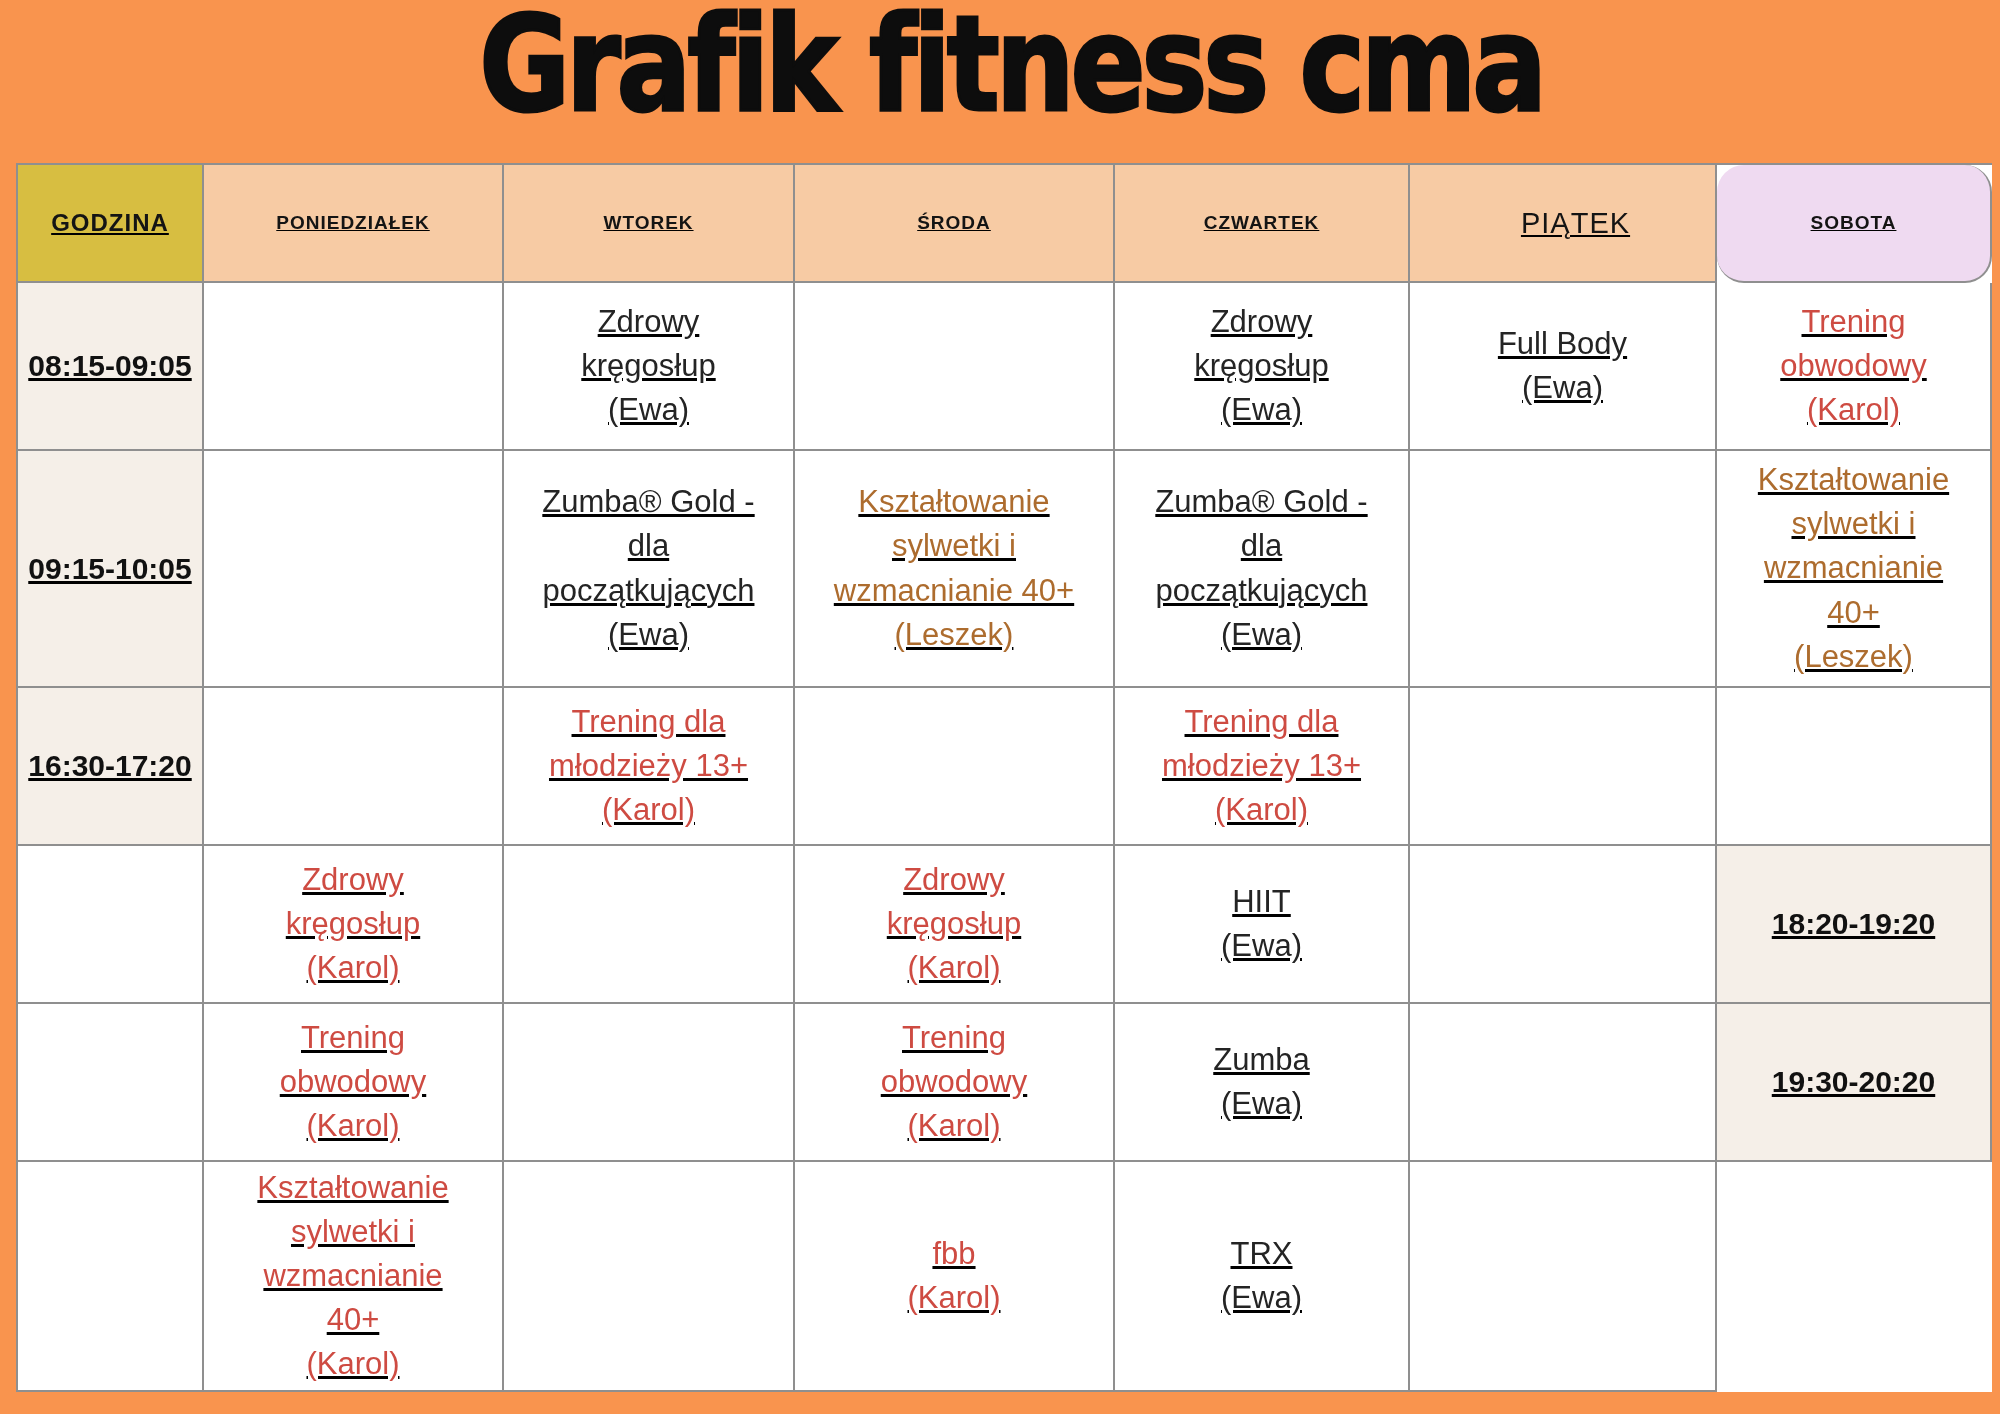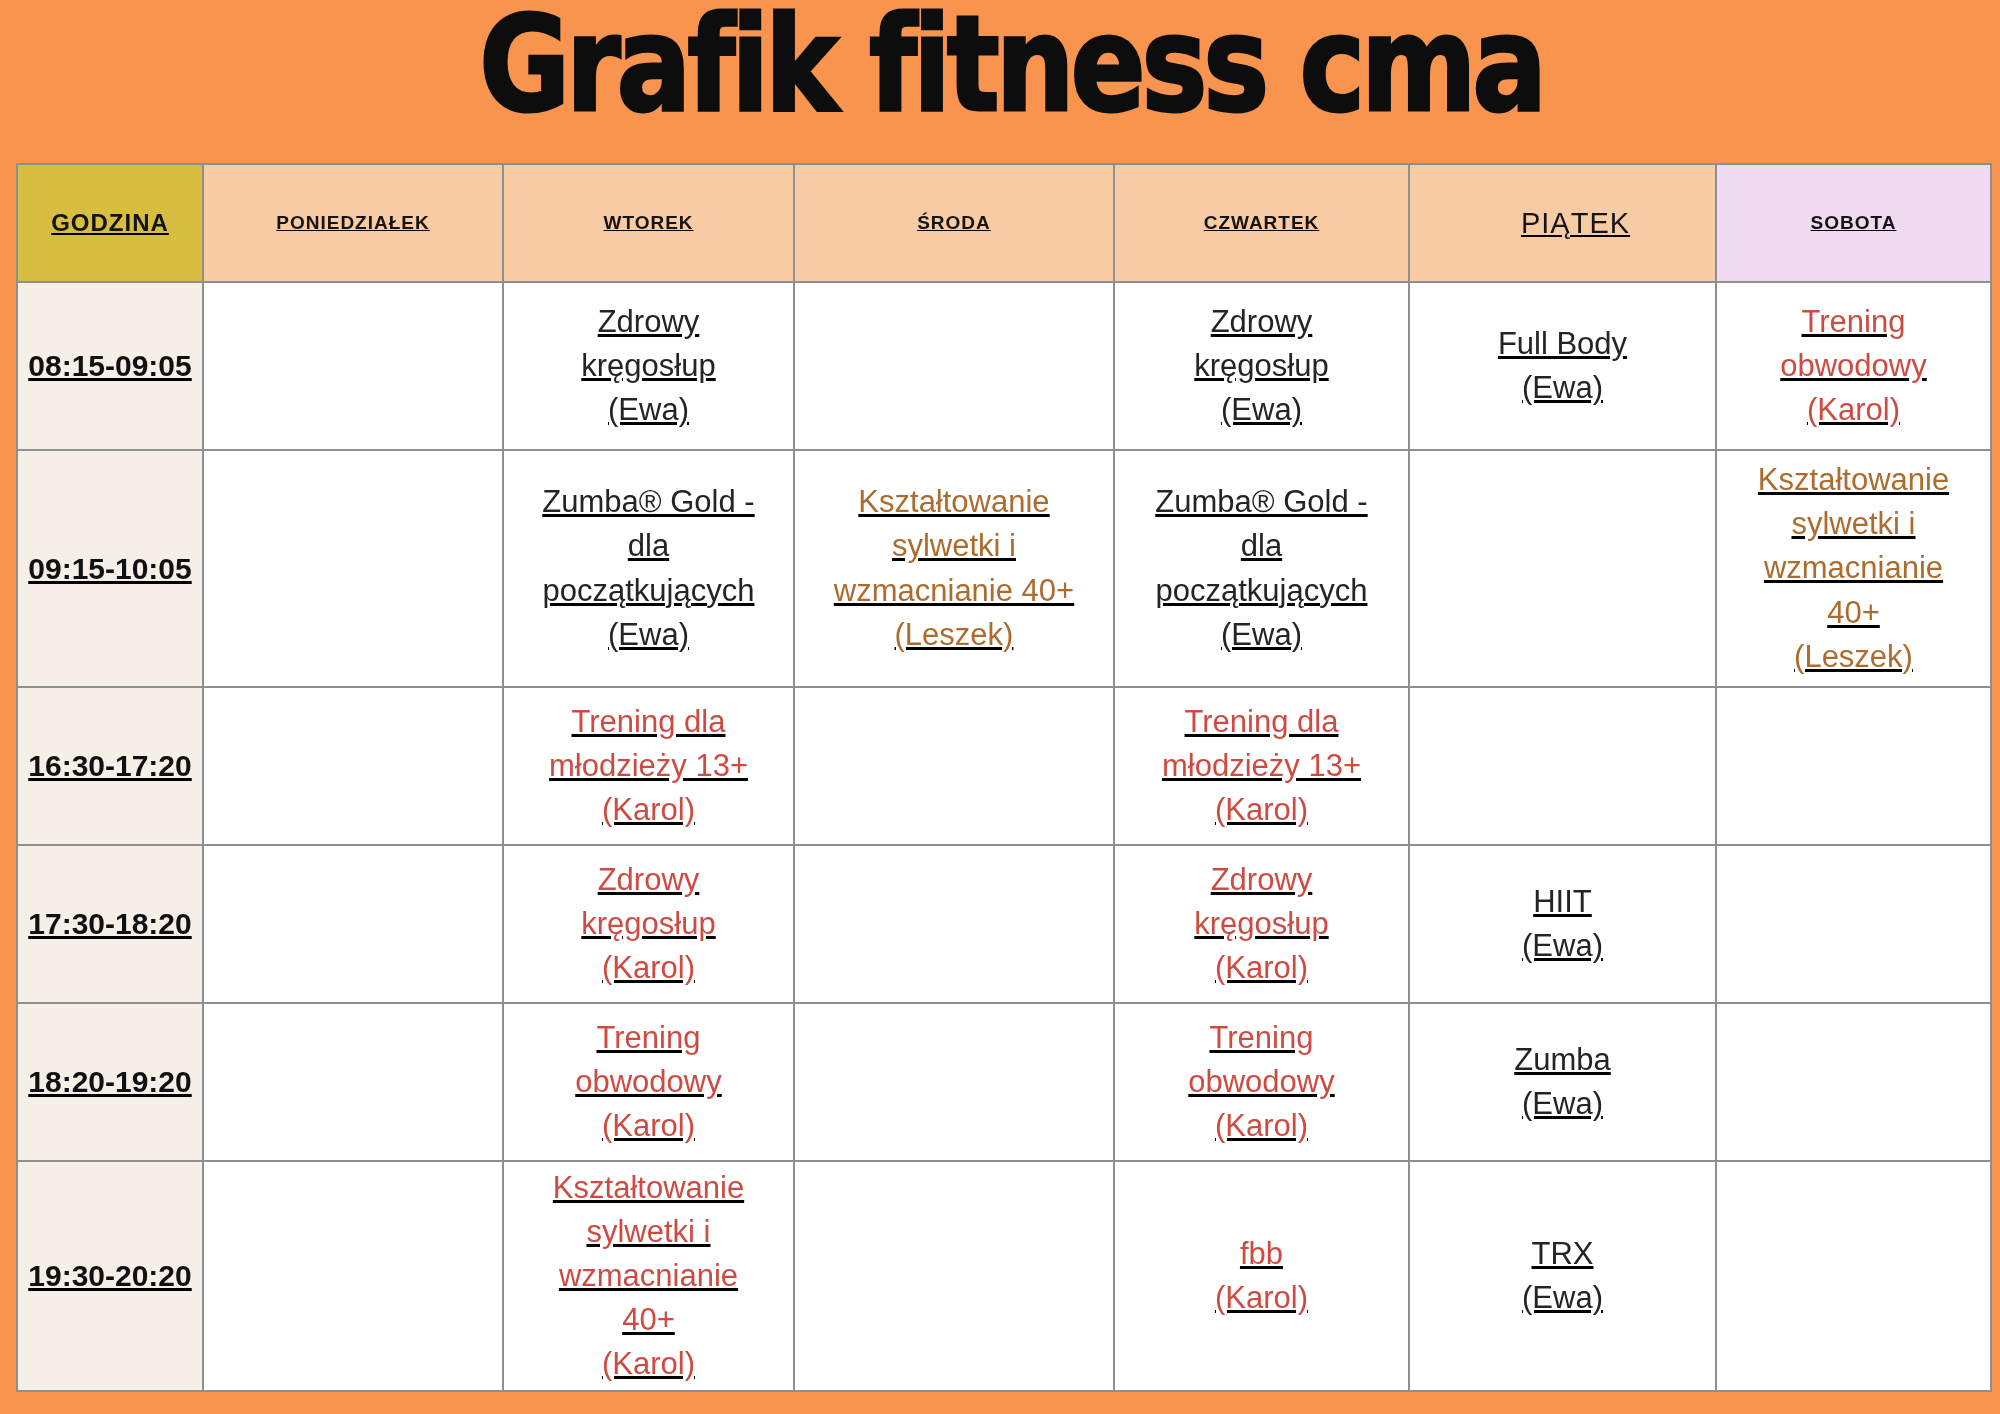--- a/index.html
+++ b/index.html
@@ -47,21 +47,21 @@
   }
   .head{
     font-weight:bold;
     font-size:19px;
     letter-spacing:1px;
     color:var(--ink);
   }
   .head.thin{font-weight:normal;font-size:29px;letter-spacing:1px;padding-left:26px;}
   .head.tone-yellow{background:var(--yellow);font-size:24px;}
   .head.tone-peach{background:var(--peach);}
-  .head.tone-lavender{background:var(--lavender);}
+  .head.tone-lavender{background:var(--lavender);border-radius:27px;}
   .time{
     background:var(--beige);
     font-weight:bold;
     font-size:30px;
     color:#111111;
   }
   .slot{
     background:#ffffff;
     font-size:31px;
     line-height:1.42;
@@ -130,21 +130,20 @@
   <div class="cell slot tone-red">Trening dla
 młodzieży 13+
 (Karol)</div>
   <div class="cell slot tone-black"></div>
   <div class="cell slot tone-red">Trening dla
 młodzieży 13+
 (Karol)</div>
   <div class="cell slot tone-black"></div>
   <div class="cell slot tone-black"></div>
 
-  <div class="cell time">17:30-18:20</div>
   <div class="cell slot tone-black"></div>
   <div class="cell slot tone-red">Zdrowy
 kręgosłup
 (Karol)</div>
   <div class="cell slot tone-black"></div>
   <div class="cell slot tone-red">Zdrowy
 kręgosłup
 (Karol)</div>
   <div class="cell slot tone-black">HIIT
 (Ewa)</div>

